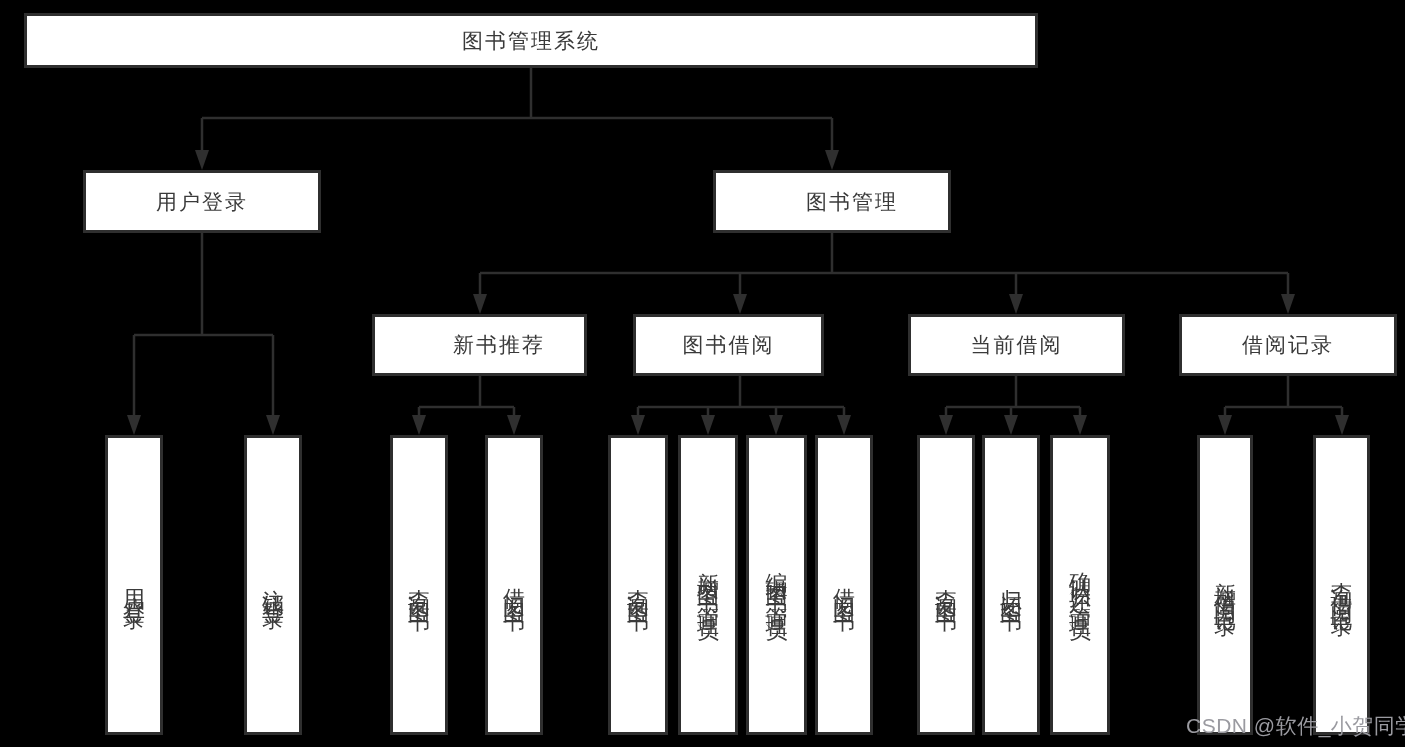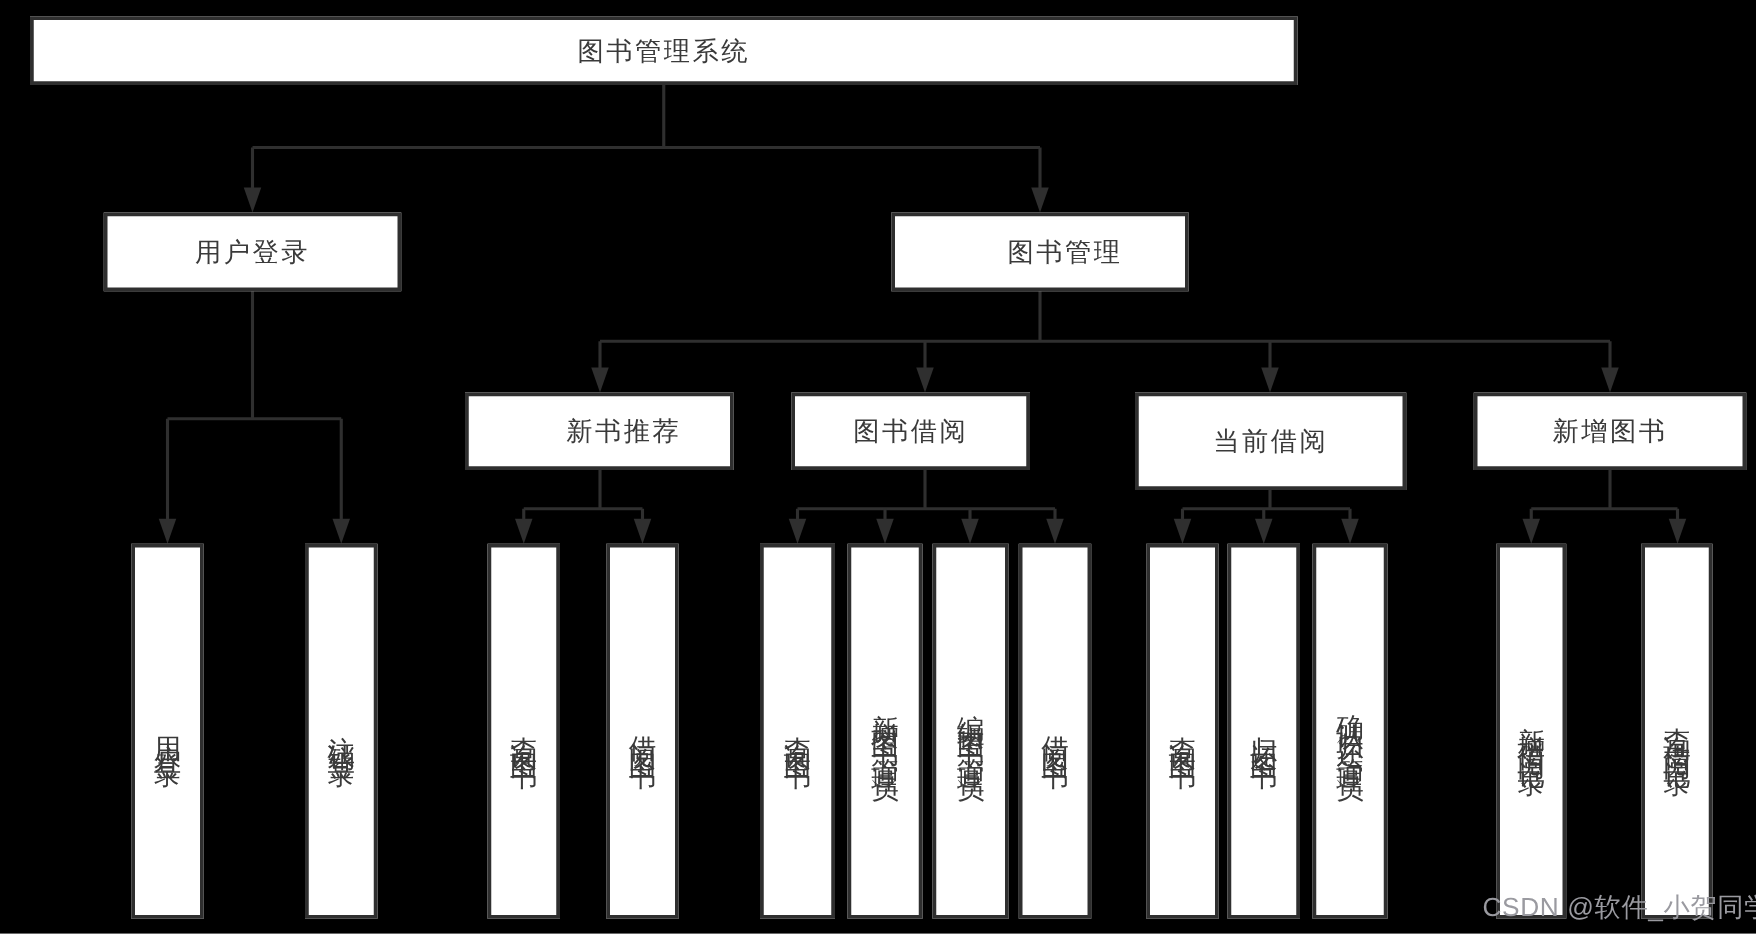--- a/index.html
+++ b/index.html
@@ -119,22 +119,22 @@
       </g>
   </svg>
 
   <div class="node h-node" style="left:24px;top:13px;width:1014px;height:55px;">图书管理系统</div>
 
   <div class="node h-node" style="left:83px;top:170px;width:238px;height:63px;">用户登录</div>
   <div class="node h-node" style="left:713px;top:170px;width:238px;height:63px;padding-left:40px;">图书管理</div>
 
   <div class="node h-node" style="left:372px;top:314px;width:215px;height:62px;padding-left:39px;">新书推荐</div>
   <div class="node h-node" style="left:633px;top:314px;width:191px;height:62px;">图书借阅</div>
-  <div class="node h-node" style="left:908px;top:314px;width:217px;height:78px;">当前借阅</div>
-  <div class="node h-node" style="left:1179px;top:314px;width:218px;height:62px;">新增图书</div>
+  <div class="node h-node" style="left:908px;top:314px;width:217px;height:62px;">当前借阅</div>
+  <div class="node h-node" style="left:1179px;top:314px;width:218px;height:62px;">借阅记录</div>
 
   <div class="node v-node" style="left:105px;top:435px;width:58px;height:300px;">用户登录</div>
   <div class="node v-node" style="left:244px;top:435px;width:58px;height:300px;">注销登录</div>
 
   <div class="node v-node" style="left:390px;top:435px;width:58px;height:300px;">查询图书</div>
   <div class="node v-node" style="left:485px;top:435px;width:58px;height:300px;">借阅图书</div>
 
   <div class="node v-node" style="left:608px;top:435px;width:60px;height:300px;">查询图书</div>
   <div class="node v-node" style="left:678px;top:435px;width:60px;height:300px;">新增图书（管理员）</div>
   <div class="node v-node" style="left:746px;top:435px;width:61px;height:300px;">编辑图书（管理员）</div>

